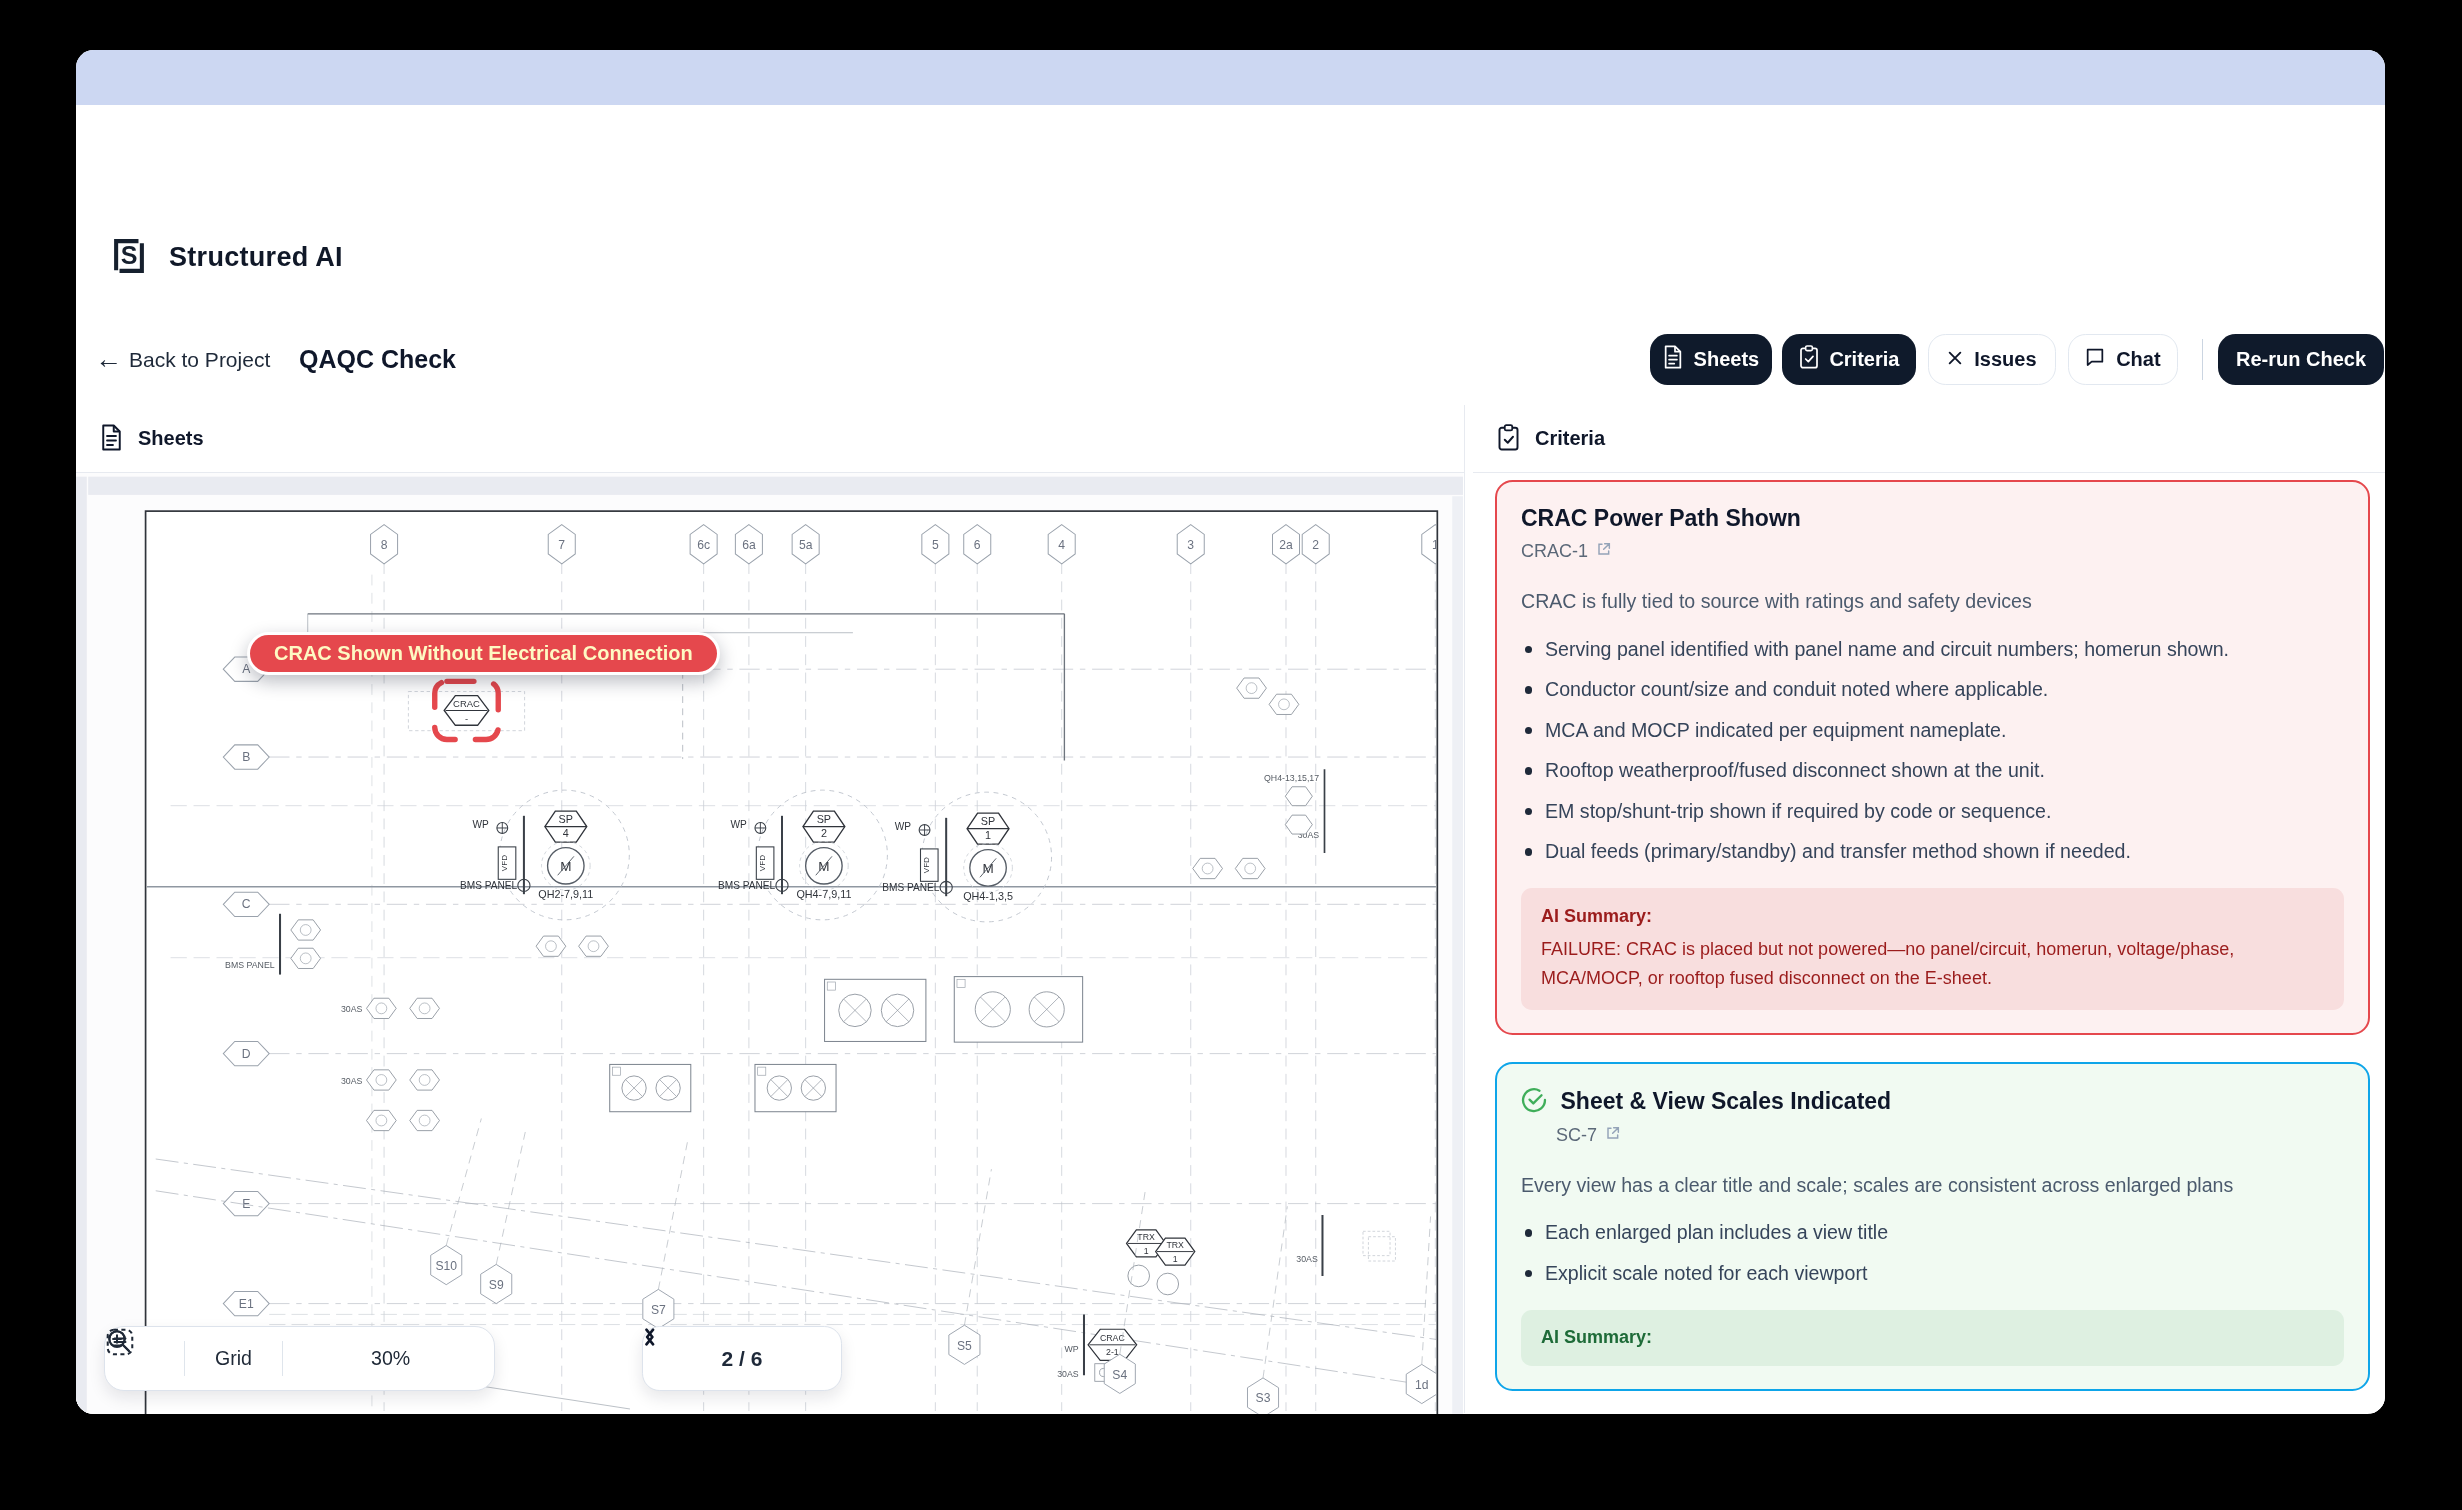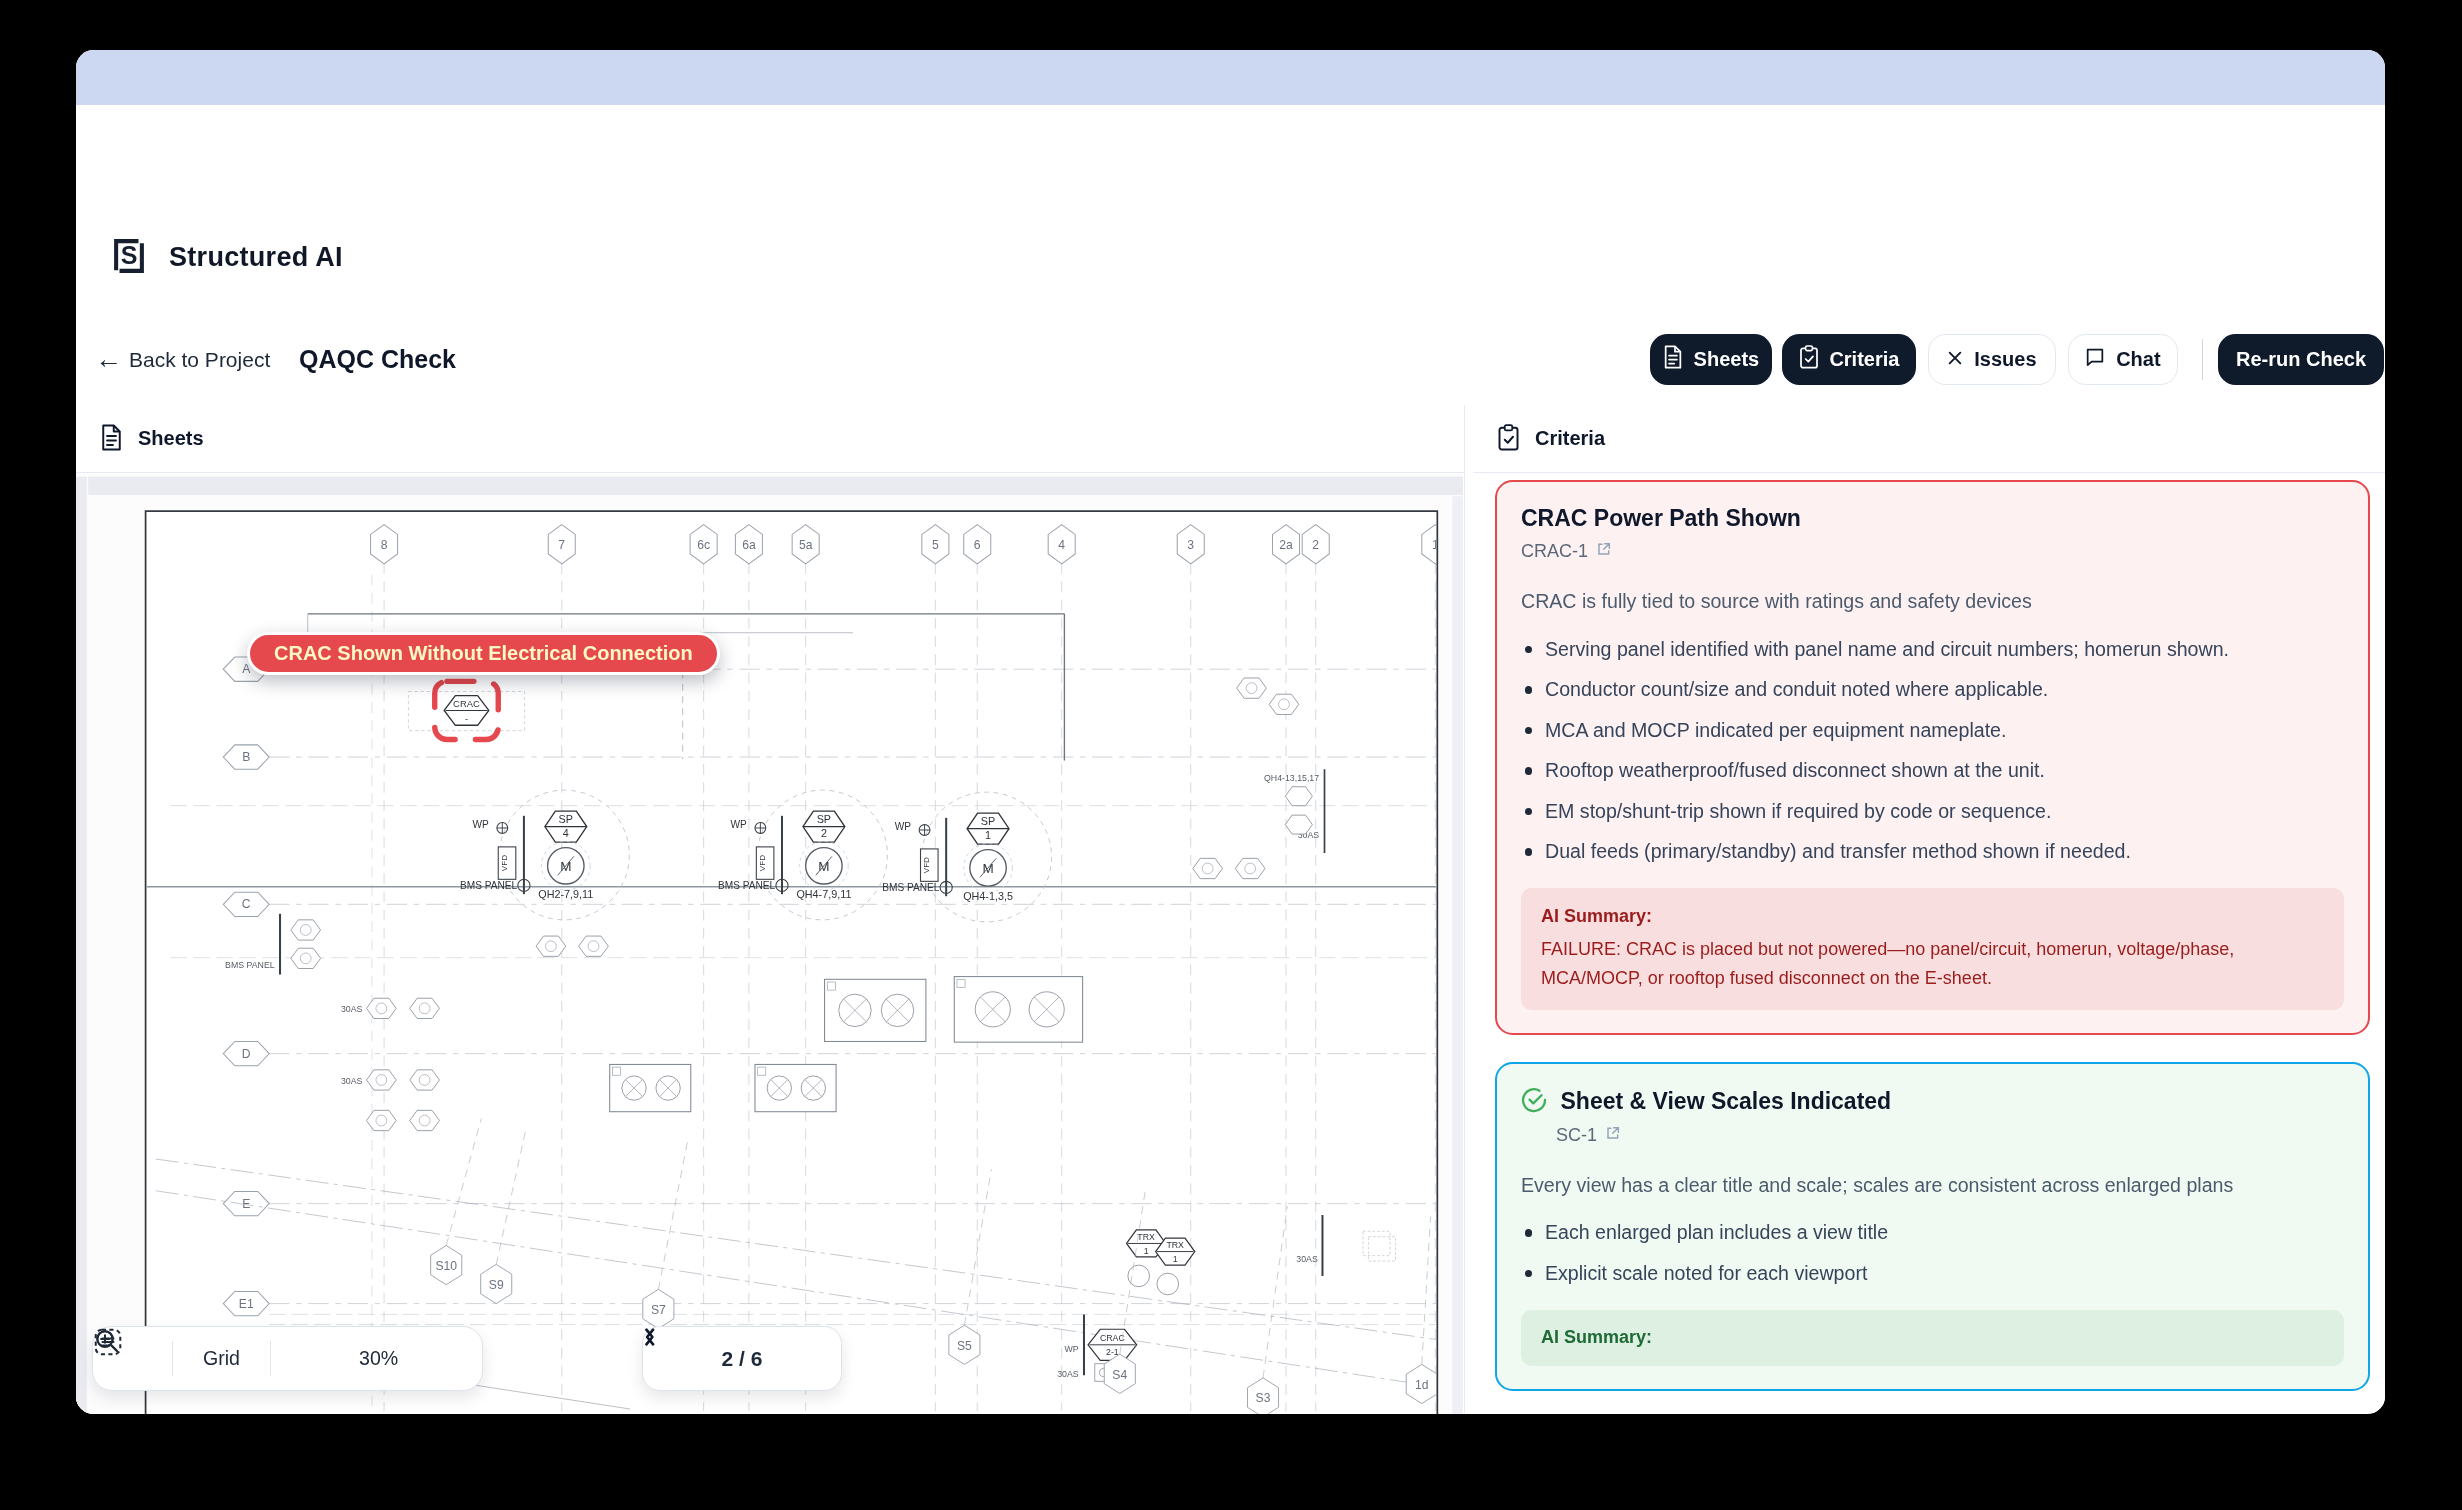--- a/index.html
+++ b/index.html
@@ -21,21 +21,21 @@
   .nav-divider{position:absolute;left:2126px;top:5.4px;width:1.4px;height:41px;background:#cbd5e1;}
   
   .panel-left{position:absolute;left:0;top:355px;width:1389px;height:1008px;border-right:1.4px solid #e7eaf0;background:#fff;}
   .panel-right{position:absolute;left:1397px;top:355px;width:912px;height:1008px;background:#fff;}
   .panel-header{position:absolute;left:0;top:0;width:100%;height:68px;border-bottom:1.4px solid #e7eaf0;display:flex;align-items:center;gap:15px;padding-left:24px;}
   .panel-header .ph-title{font-size:20px;font-weight:700;color:#0f172a;}
   
   .canvas{position:absolute;left:0;top:68px;width:1387px;height:941px;background:#fcfcfd;overflow:hidden;}
   .canvas svg{position:absolute;left:0;top:0;}
   .annotation-badge{position:absolute;left:171px;top:159px;height:43px;padding:0 24px;background:#e5484d;border:3.4px solid #fff;border-radius:675px;box-shadow:0 6.8px 17.6px rgba(15,23,42,.28);display:flex;align-items:center;color:#fef9c3;font-size:20px;font-weight:700;white-space:nowrap;z-index:5;}
-  .float-toolbar{position:absolute;left:16px;top:853px;width:391px;height:65px;background:#fff;border:1.4px solid #dde3ec;border-radius:20px;box-shadow:0 6.8px 16px rgba(15,23,42,.10);display:flex;align-items:center;z-index:6;}
+  .float-toolbar{position:absolute;left:28px;top:853px;width:391px;height:65px;background:#fff;border:1.4px solid #dde3ec;border-radius:20px;box-shadow:0 6.8px 16px rgba(15,23,42,.10);display:flex;align-items:center;z-index:6;}
   .ft-icon{width:31px;height:31px;display:flex;align-items:center;justify-content:center;cursor:pointer;}
   .ft-divider{width:1.4px;height:35px;background:#dfe5ec;}
   .ft-label{font-size:19.6px;font-weight:500;color:#1f2937;}
   .pager{position:absolute;left:566px;top:853px;width:200px;height:65px;background:#fff;border:1.4px solid #dde3ec;border-radius:17.6px;box-shadow:0 6.8px 16px rgba(15,23,42,.10);display:flex;align-items:center;justify-content:space-between;padding:0 36px;z-index:6;}
   .pager-count{font-size:21px;font-weight:600;color:#1e2939;}
   .pg-btn{width:30px;height:38px;display:flex;align-items:center;justify-content:center;cursor:pointer;}
   
   .cards{position:absolute;left:0;top:68px;width:100%;height:941px;overflow:hidden;padding:6.8px 13.5px 0 22px;}
   .card{width:875px;border-radius:17.6px;padding:23px 24px;margin-bottom:27px;}
   .card-fail{background:#fdf1f1;border:2px solid #e5484d;}
@@ -488,21 +488,21 @@
           <div class="card-title-row">
             <span>
               <svg width="26" height="26" viewBox="0 0 38 38" fill="none">
                   <path d="M35 19 A16 16 0 1 1 27 5.4" stroke="#3fae5a" stroke-width="3.4" stroke-linecap="round"></path>
                   <path d="M12.5 18.5 l5.5 5.5 L30 12" stroke="#3fae5a" stroke-width="3.4" stroke-linecap="round" stroke-linejoin="round"></path>
                 </svg>
             </span>
             <span class="card-title">Sheet &amp; View Scales Indicated</span>
           </div>
           <div class="card-ref indent">
-            <span>SC-1</span>
+            <span>SC-7</span>
             <span>
               <svg width="16" height="16" viewBox="0 0 24 24" fill="none">
                   <path d="M9 5 H4.5 V19.5 H19 V15" stroke="#94a3b8" stroke-width="2.2" stroke-linecap="round"></path>
                   <path d="M13 4 h7 v7 M20 4 L11.5 12.5" stroke="#94a3b8" stroke-width="2.2" stroke-linecap="round"></path>
                 </svg>
             </span>
           </div>
           <div class="card-desc">Every view has a clear title and scale; scales are consistent across enlarged plans</div>
           <ul class="bullets">
               <li>Each enlarged plan includes a view title</li>

